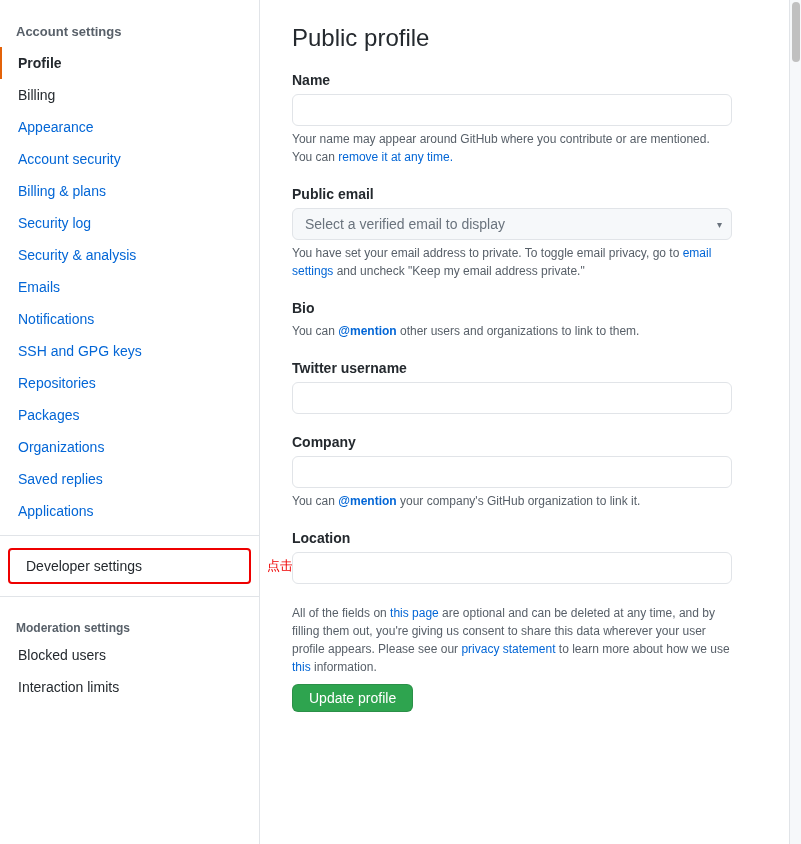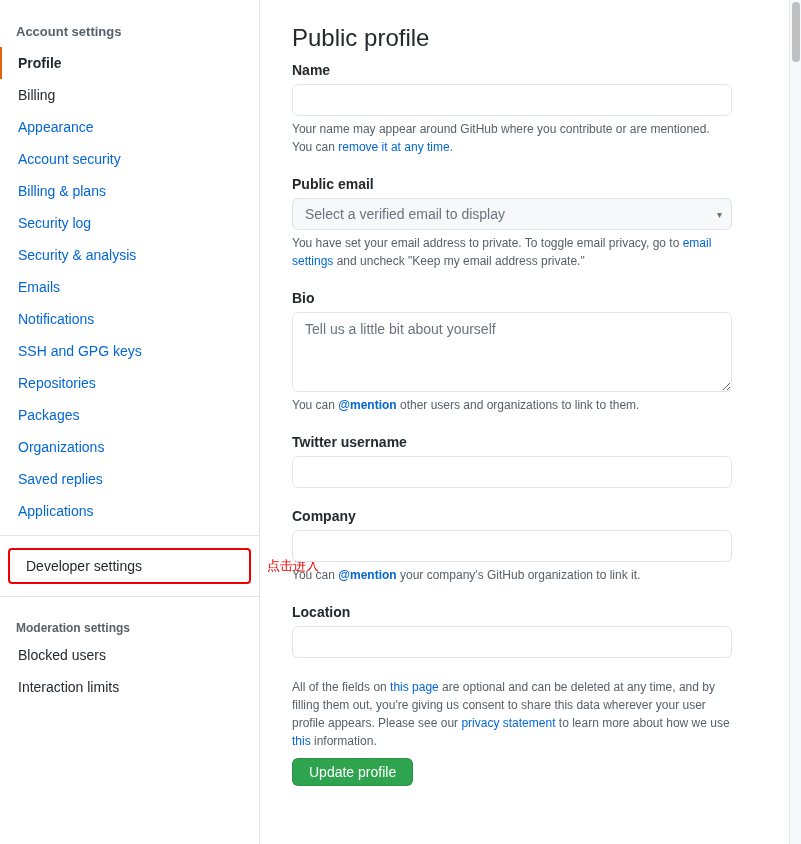--- a/index.html
+++ b/index.html
@@ -79,21 +79,21 @@
     
     .main {
       flex: 1;
       padding: 24px 24px 24px 32px;
       overflow-y: auto;
     }
     .page-title {
       font-size: 24px;
       font-weight: 400;
       color: #24292e;
-      margin-bottom: 10px;
+      margin-bottom: 20px;
     }
     .form-group {
       margin-bottom: 20px;
     }
     .form-label {
       display: block;
       font-weight: 600;
       font-size: 14px;
       color: #24292e;
       margin-bottom: 6px;
@@ -284,21 +284,20 @@
           <span class="select-arrow">▾</span>
         </div>
         <p class="form-hint">
           <span>You have set your email address to private. To toggle email privacy, go to </span><a href="#">email settings</a><span> and uncheck "Keep my email address private."</span>
         </p>
       </div>
 
       
       <div class="form-group">
         <label class="form-label">Bio</label>
-        <textarea class="bio-textarea" placeholder="Tell us a little bit about yourself" style=""></textarea>
         <p class="form-hint">
           <span>You can </span><span class="mention">@mention</span><span> other users and organizations to link to them.</span>
         </p>
       </div>
 
       
 
       
       <div class="form-group">
         <label class="form-label">Twitter username</label>

